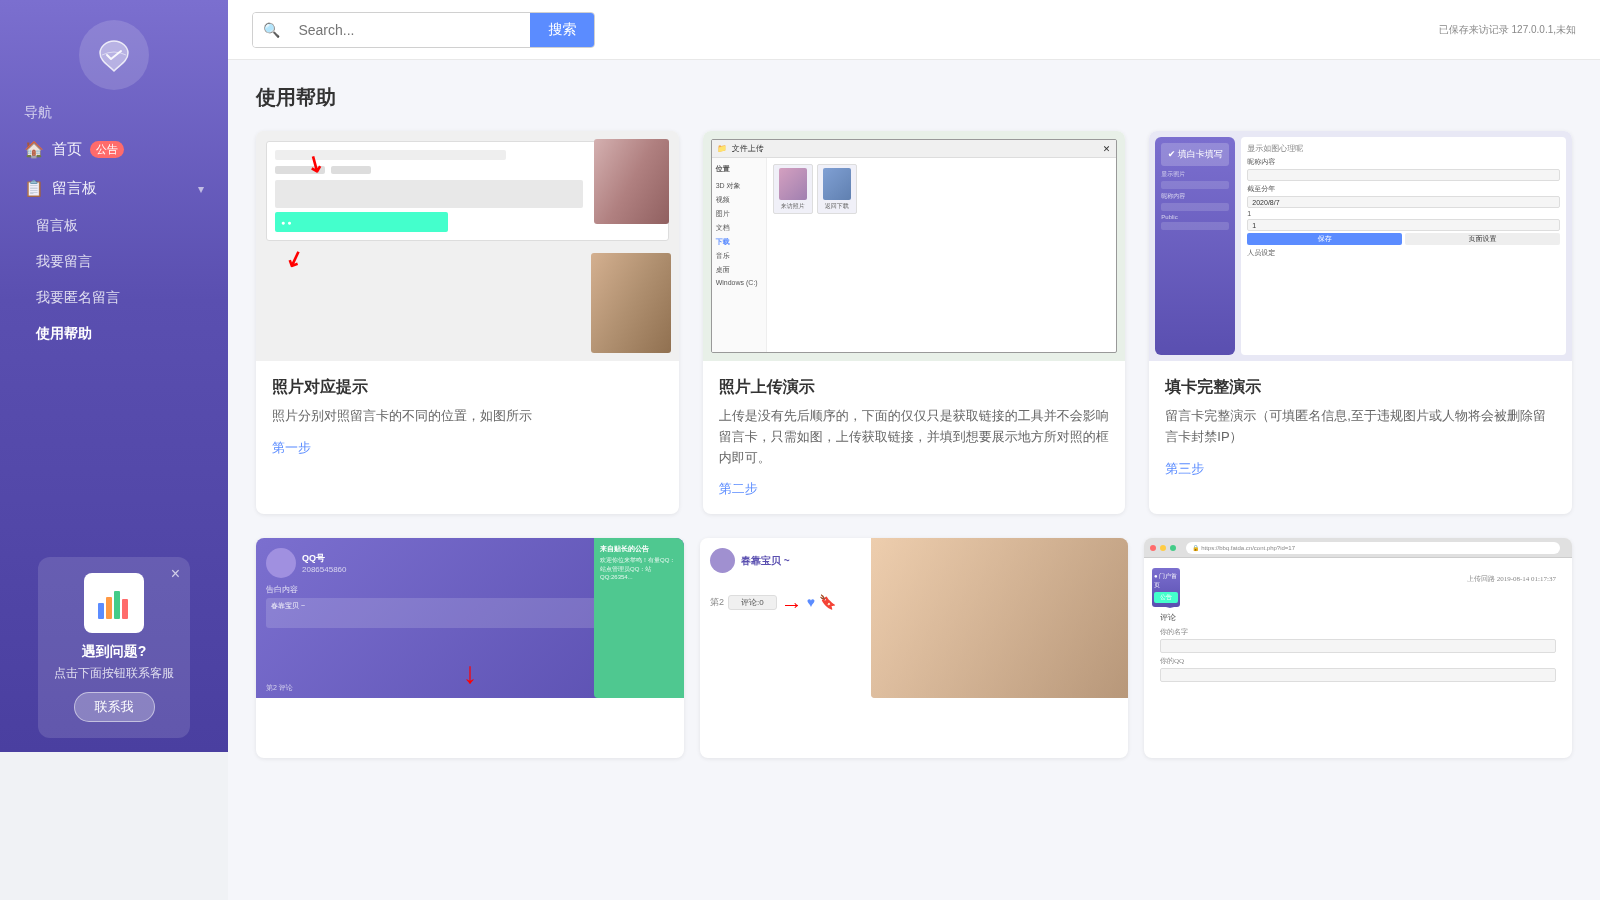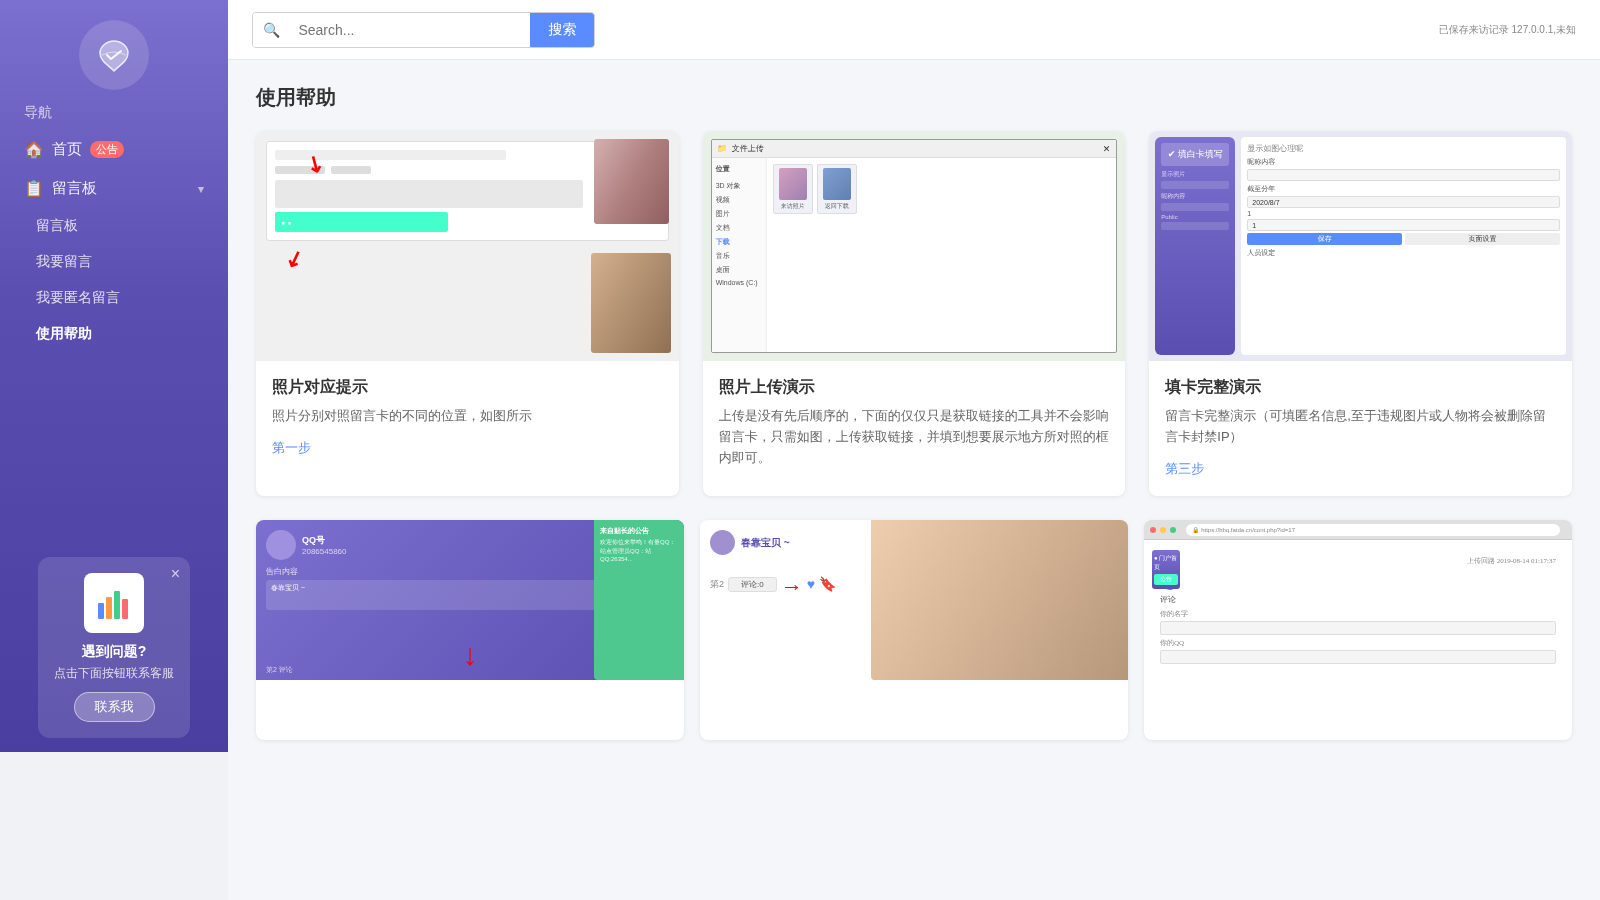--- a/index.html
+++ b/index.html
@@ -440,20 +440,21 @@
                     <span>返回下载</span>
                   </div>
                 </div>
               </div>
             </div>
           </div>
         </div>
         <div class="card-body">
           <div class="card-title">照片上传演示</div>
           <div class="card-desc">上传是没有先后顺序的，下面的仅仅只是获取链接的工具并不会影响留言卡，只需如图，上传获取链接，并填到想要展示地方所对照的框内即可。</div>
+          <div class="card-step">第二步</div>
         </div>
       </div>
 
       <div class="help-card">
         <div class="card-image screenshot-3">
           <div style="width:100%;height:100%;background:#e8e8f5;display:flex;align-items:stretch;justify-content:center;padding:6px;gap:6px;">
 
             <div style="width:80px;background:linear-gradient(180deg,#7b6fcf,#5a4fb0);border-radius:6px;padding:6px;color:#fff;font-size:7px;flex-shrink:0;">
               <div style="background:rgba(255,255,255,0.2);height:23px;border-radius:3px;margin-bottom:4px;display:flex;align-items:center;justify-content:center;font-size:9px;">✔ 填白卡填写</div>
               <div style="font-size:6px;color:rgba(255,255,255,0.7);margin-bottom:2px;">显示照片</div>

